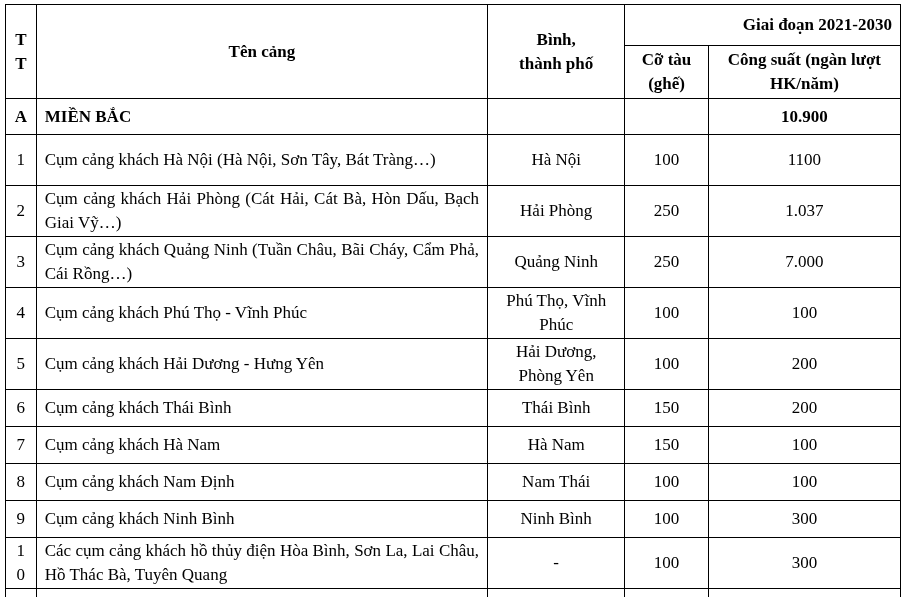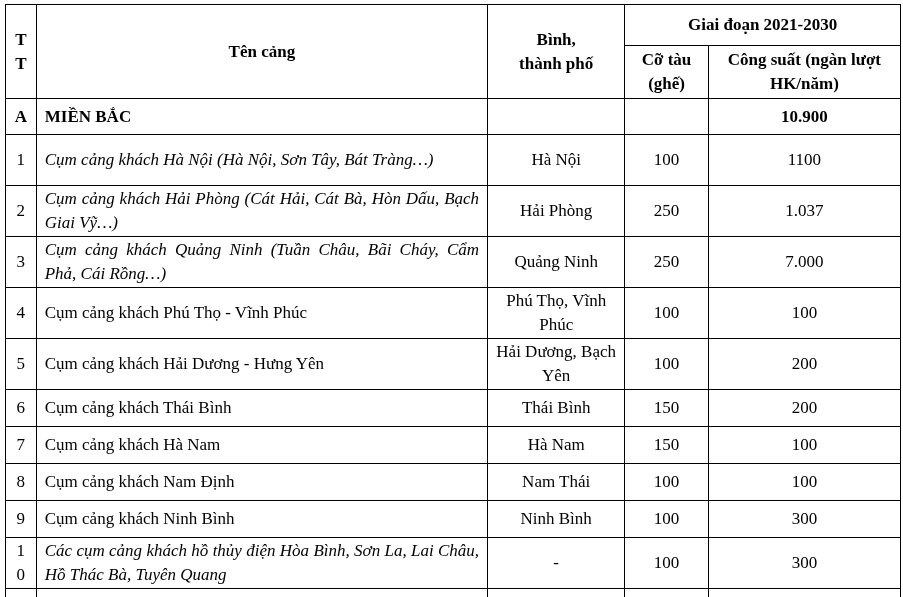--- a/index.html
+++ b/index.html
@@ -34,23 +34,23 @@
   th {
     font-weight: bold;
     text-align: center;
   }
   .col-tt { width: 28px; }
   .col-name { width: 411px; }
   .col-prov { width: 125px; }
   .col-ship { width: 76px; }
   .col-cap { width: 175px; }
   .center { text-align: center; }
-  .justify { text-align: justify; text-align-last: left; font-style: italic; }
+  .justify { text-align: justify; text-align-last: left; }
   .bold { font-weight: bold; }
-  .h-top { height: 40px; }
+  .h-top { height: 40px; text-align: right; }
   .h-sub { height: 52px; }
   tr.section td { height: 35px; }
   tr.r2 td { height: 50px; }
   tr.r1 td { height: 36px; }
   .tt-cell { padding: 0 4px; }
 </style>
 </head>
 <body>
 
 <table class="port-table">
@@ -115,21 +115,21 @@
     <tr class="r2">
       <td class="center tt-cell">4</td>
       <td>Cụm cảng khách Phú Thọ - Vĩnh Phúc</td>
       <td class="center">Phú Thọ, Vĩnh Phúc</td>
       <td class="center">100</td>
       <td class="center">100</td>
     </tr>
     <tr class="r2">
       <td class="center tt-cell">5</td>
       <td>Cụm cảng khách Hải Dương - Hưng Yên</td>
-      <td class="center">Hải Dương, Bạch Yên</td>
+      <td class="center">Hải Dương, Phòng Yên</td>
       <td class="center">100</td>
       <td class="center">200</td>
     </tr>
     <tr class="r1">
       <td class="center tt-cell">6</td>
       <td>Cụm cảng khách Thái Bình</td>
       <td class="center">Thái Bình</td>
       <td class="center">150</td>
       <td class="center">200</td>
     </tr>

